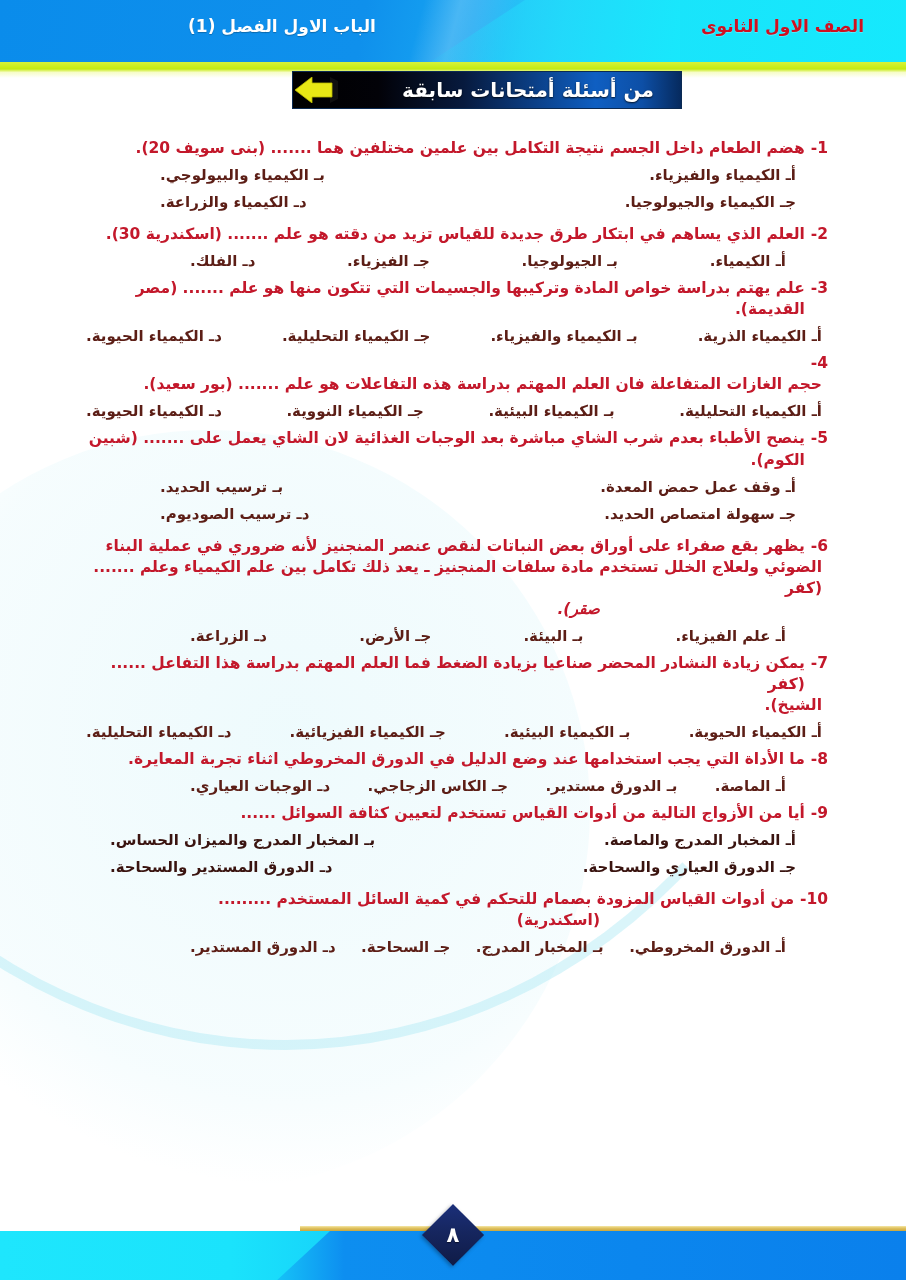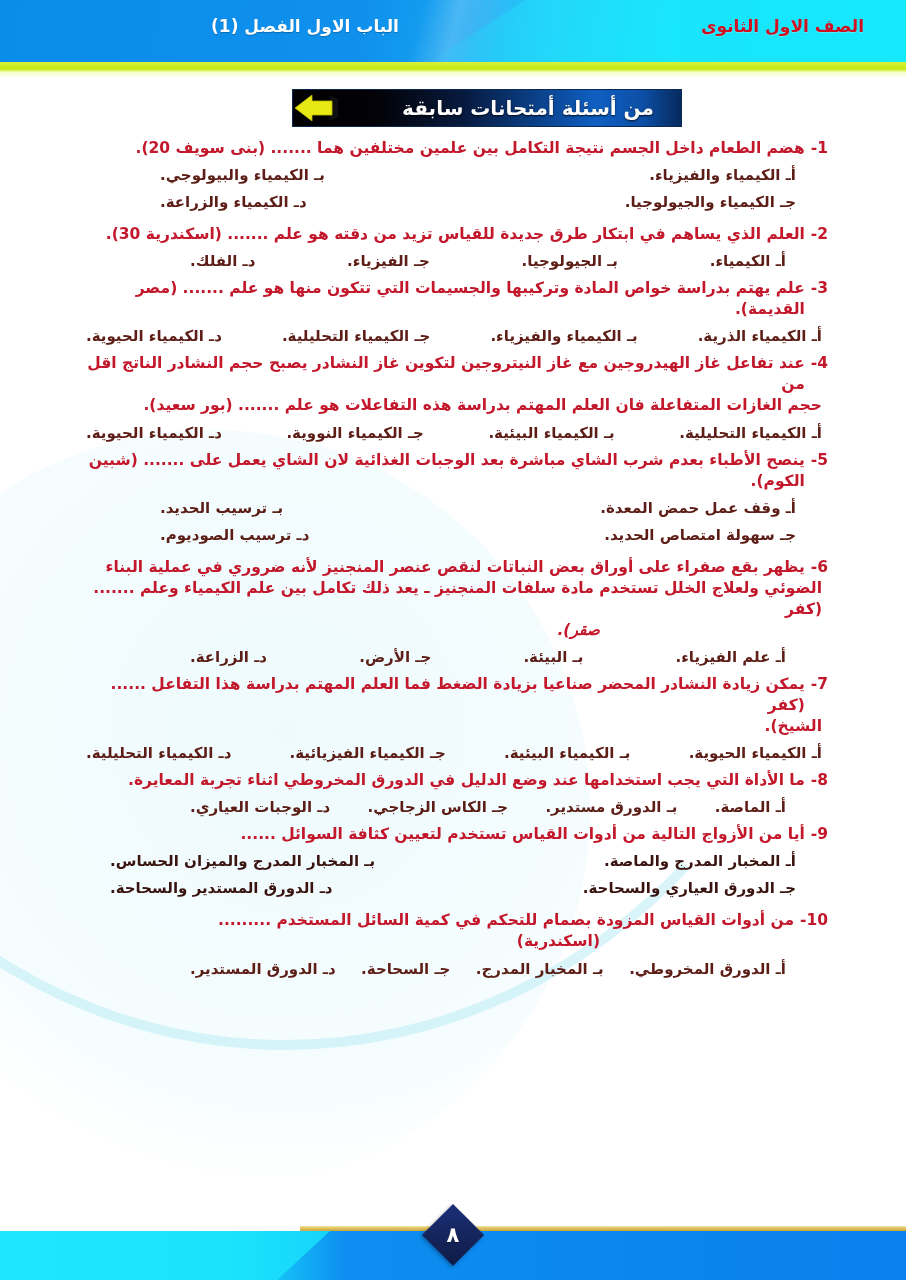--- a/index.html
+++ b/index.html
@@ -109,30 +109,30 @@
     font-weight: bold;
     letter-spacing: 0px;
     white-space: nowrap;
   }
   #hdr-right-label {
     right: 42px;
     color: #cf1020;
     text-shadow: 0 1px 0 rgba(255,255,255,0.25);
   }
   #hdr-left-label {
-    left: 211px;
+    left: 188px;
     color: #ffffff;
     text-shadow: 0 1px 1px rgba(0,0,0,0.25);
   }
 
   
   #title-banner {
     position: absolute;
     left: 292px;
-    top: 89px;
+    top: 71px;
     width: 390px;
     height: 38px;
     z-index: 3;
     border-radius: 7px;
   }
   .banner-box {
     position: absolute;
     inset: 0;
     background: linear-gradient(90deg,
         #000000 0%, #020208 22%,
@@ -345,21 +345,20 @@
           <span class="opt">أـ الكيمياء الذرية.</span>
           <span class="opt">بـ الكيمياء والفيزياء.</span>
           <span class="opt">جـ الكيمياء التحليلية.</span>
           <span class="opt">دـ الكيمياء الحيوية.</span>
         </div>
         <div class="gap-s"></div>
       </div>
       <div class="q-block">
         <div class="q-row">
           <span class="q-num">4-</span>
-          <span class="q-text">عند تفاعل غاز الهيدروجين مع غاز النيتروجين لتكوين غاز النشادر يصبح حجم النشادر الناتج اقل من</span>
         </div>
         <div class="q-row">
           <span class="q-num" style="visibility: hidden;"></span>
           <span class="q-text">حجم الغازات المتفاعلة فان العلم المهتم بدراسة هذه التفاعلات هو علم ....... (بور سعيد).</span>
         </div>
         <div class="gap-s"></div>
         <div class="opts " style="padding: 0px 84px 0px 86px; justify-content: space-between;">
           <span class="opt">أـ الكيمياء التحليلية.</span>
           <span class="opt">بـ الكيمياء البيئية.</span>
           <span class="opt">جـ الكيمياء النووية.</span>

